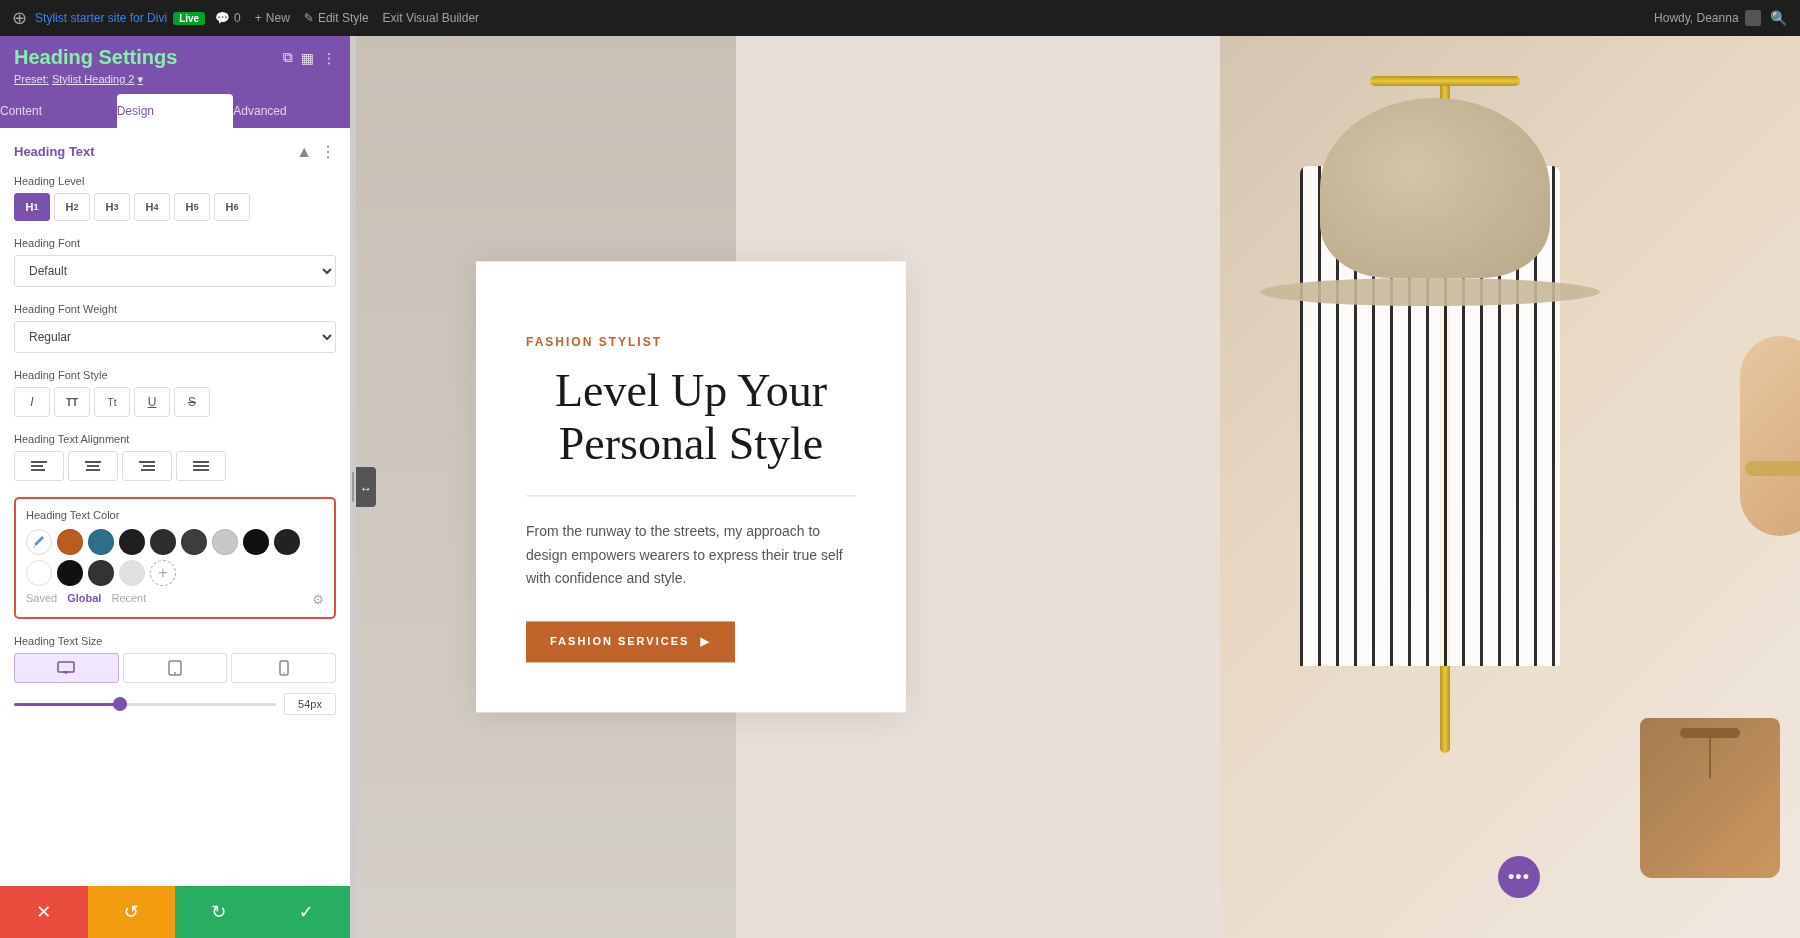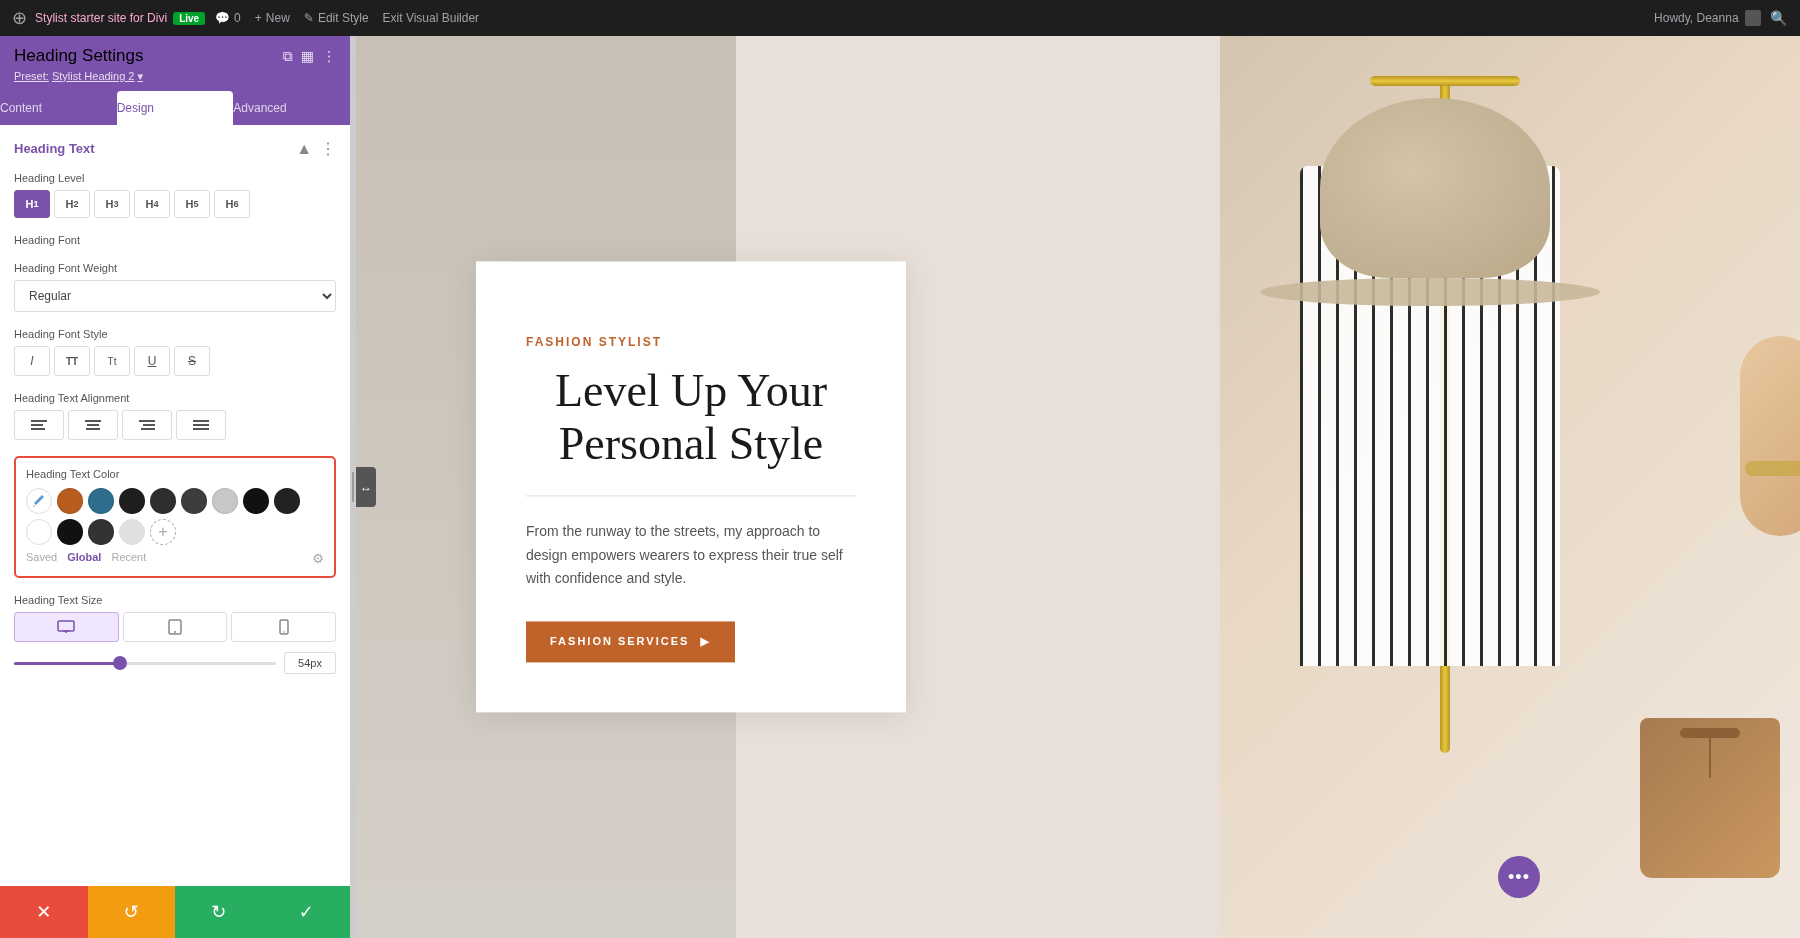--- a/index.html
+++ b/index.html
@@ -16,21 +16,21 @@
       flex-shrink: 0;
       width: 100%;
     }
     .wp-admin-bar .wp-logo {
       color: #9ea3a8;
       font-size: 18px;
       margin-right: 8px;
       cursor: pointer;
     }
     .wp-admin-bar .site-name {
-      color: #f9a8d4;
+      color: #3b82f6;
       font-size: 12px;
       margin-right: 6px;
       cursor: pointer;
     }
     .wp-admin-bar .live-badge {
       background: #00a32a;
       color: white;
       font-size: 10px;
       padding: 1px 6px;
       border-radius: 3px;
@@ -83,23 +83,23 @@
       padding: 10px 14px 8px;
       flex-shrink: 0;
     }
     .panel-header-top {
       display: flex;
       align-items: center;
       justify-content: space-between;
       margin-bottom: 4px;
     }
     .panel-title {
-      font-size: 17px;
-      font-weight: 400;
-      color: #000000;
+      font-size: 20px;
+      font-weight: 700;
+      color: #86efac;
     }
     .panel-header-icons {
       display: flex;
       gap: 8px;
       align-items: center;
     }
     .panel-header-icon {
       color: rgba(255,255,255,0.8);
       font-size: 14px;
       cursor: pointer;
@@ -578,20 +578,25 @@
           <button class="heading-level-btn">H<sub>2</sub></button>
           <button class="heading-level-btn">H<sub>3</sub></button>
           <button class="heading-level-btn">H<sub>4</sub></button>
           <button class="heading-level-btn">H<sub>5</sub></button>
           <button class="heading-level-btn">H<sub>6</sub></button>
         </div>
       </div>
 
       <div class="form-group">
         <label class="form-label">Heading Font</label>
+        <select class="form-select">
+          <option>Default</option>
+          <option>Arial</option>
+          <option>Georgia</option>
+        </select>
       </div>
 
       <div class="form-group">
         <label class="form-label">Heading Font Weight</label>
         <select class="form-select">
           <option>Regular</option>
           <option>Bold</option>
           <option>Light</option>
         </select>
       </div>

